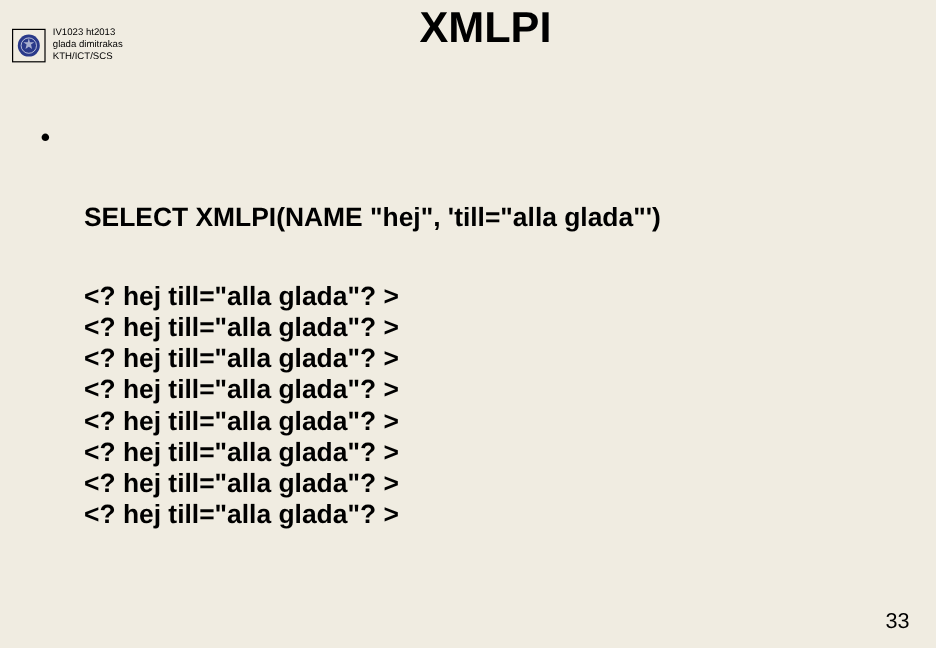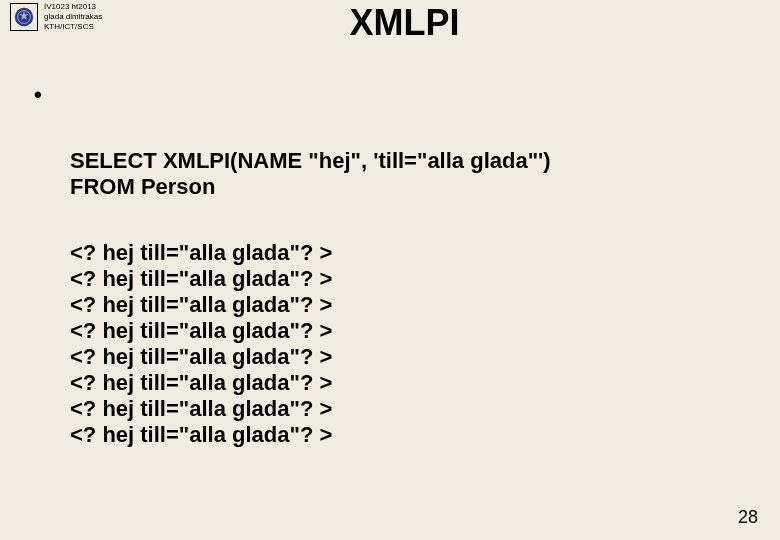--- a/index.html
+++ b/index.html
@@ -7,22 +7,22 @@
     padding: 0;
     background: #f0ece1;
     font-family: Arial, Helvetica, sans-serif;
     width: 780px;
     height: 540px;
     position: relative;
     box-sizing: border-box;
   }
   .header {
     display: flex;
-    align-items: center;
-    padding: 2px 0 0 10px;
+    align-items: flex-end;
+    padding: 22px 0 0 10px;
   }
   .logo-box {
     width: 28px;
     height: 28px;
     border: 1px solid #000;
     display: flex;
     align-items: center;
     justify-content: center;
     margin-right: 6px;
     box-sizing: border-box;
@@ -106,29 +106,28 @@
 <div class="title">XMLPI</div>
 
 <div class="content">
 
   <div class="bullet-line">
     <span class="bullet-dot">•</span>
   </div>
 
   <div class="sql-block">
     <div>SELECT XMLPI(NAME "hej", 'till="alla glada"')</div>
-    <div>FROM Person</div>
   </div>
 
   <div class="output-block">
     <div>&lt;? hej till="alla glada"? &gt;</div>
     <div>&lt;? hej till="alla glada"? &gt;</div>
     <div>&lt;? hej till="alla glada"? &gt;</div>
     <div>&lt;? hej till="alla glada"? &gt;</div>
     <div>&lt;? hej till="alla glada"? &gt;</div>
     <div>&lt;? hej till="alla glada"? &gt;</div>
     <div>&lt;? hej till="alla glada"? &gt;</div>
     <div>&lt;? hej till="alla glada"? &gt;</div>
   </div>
 
 </div>
 
-<div class="page-number">28</div>
+<div class="page-number">33</div>
 
 </body></html>

